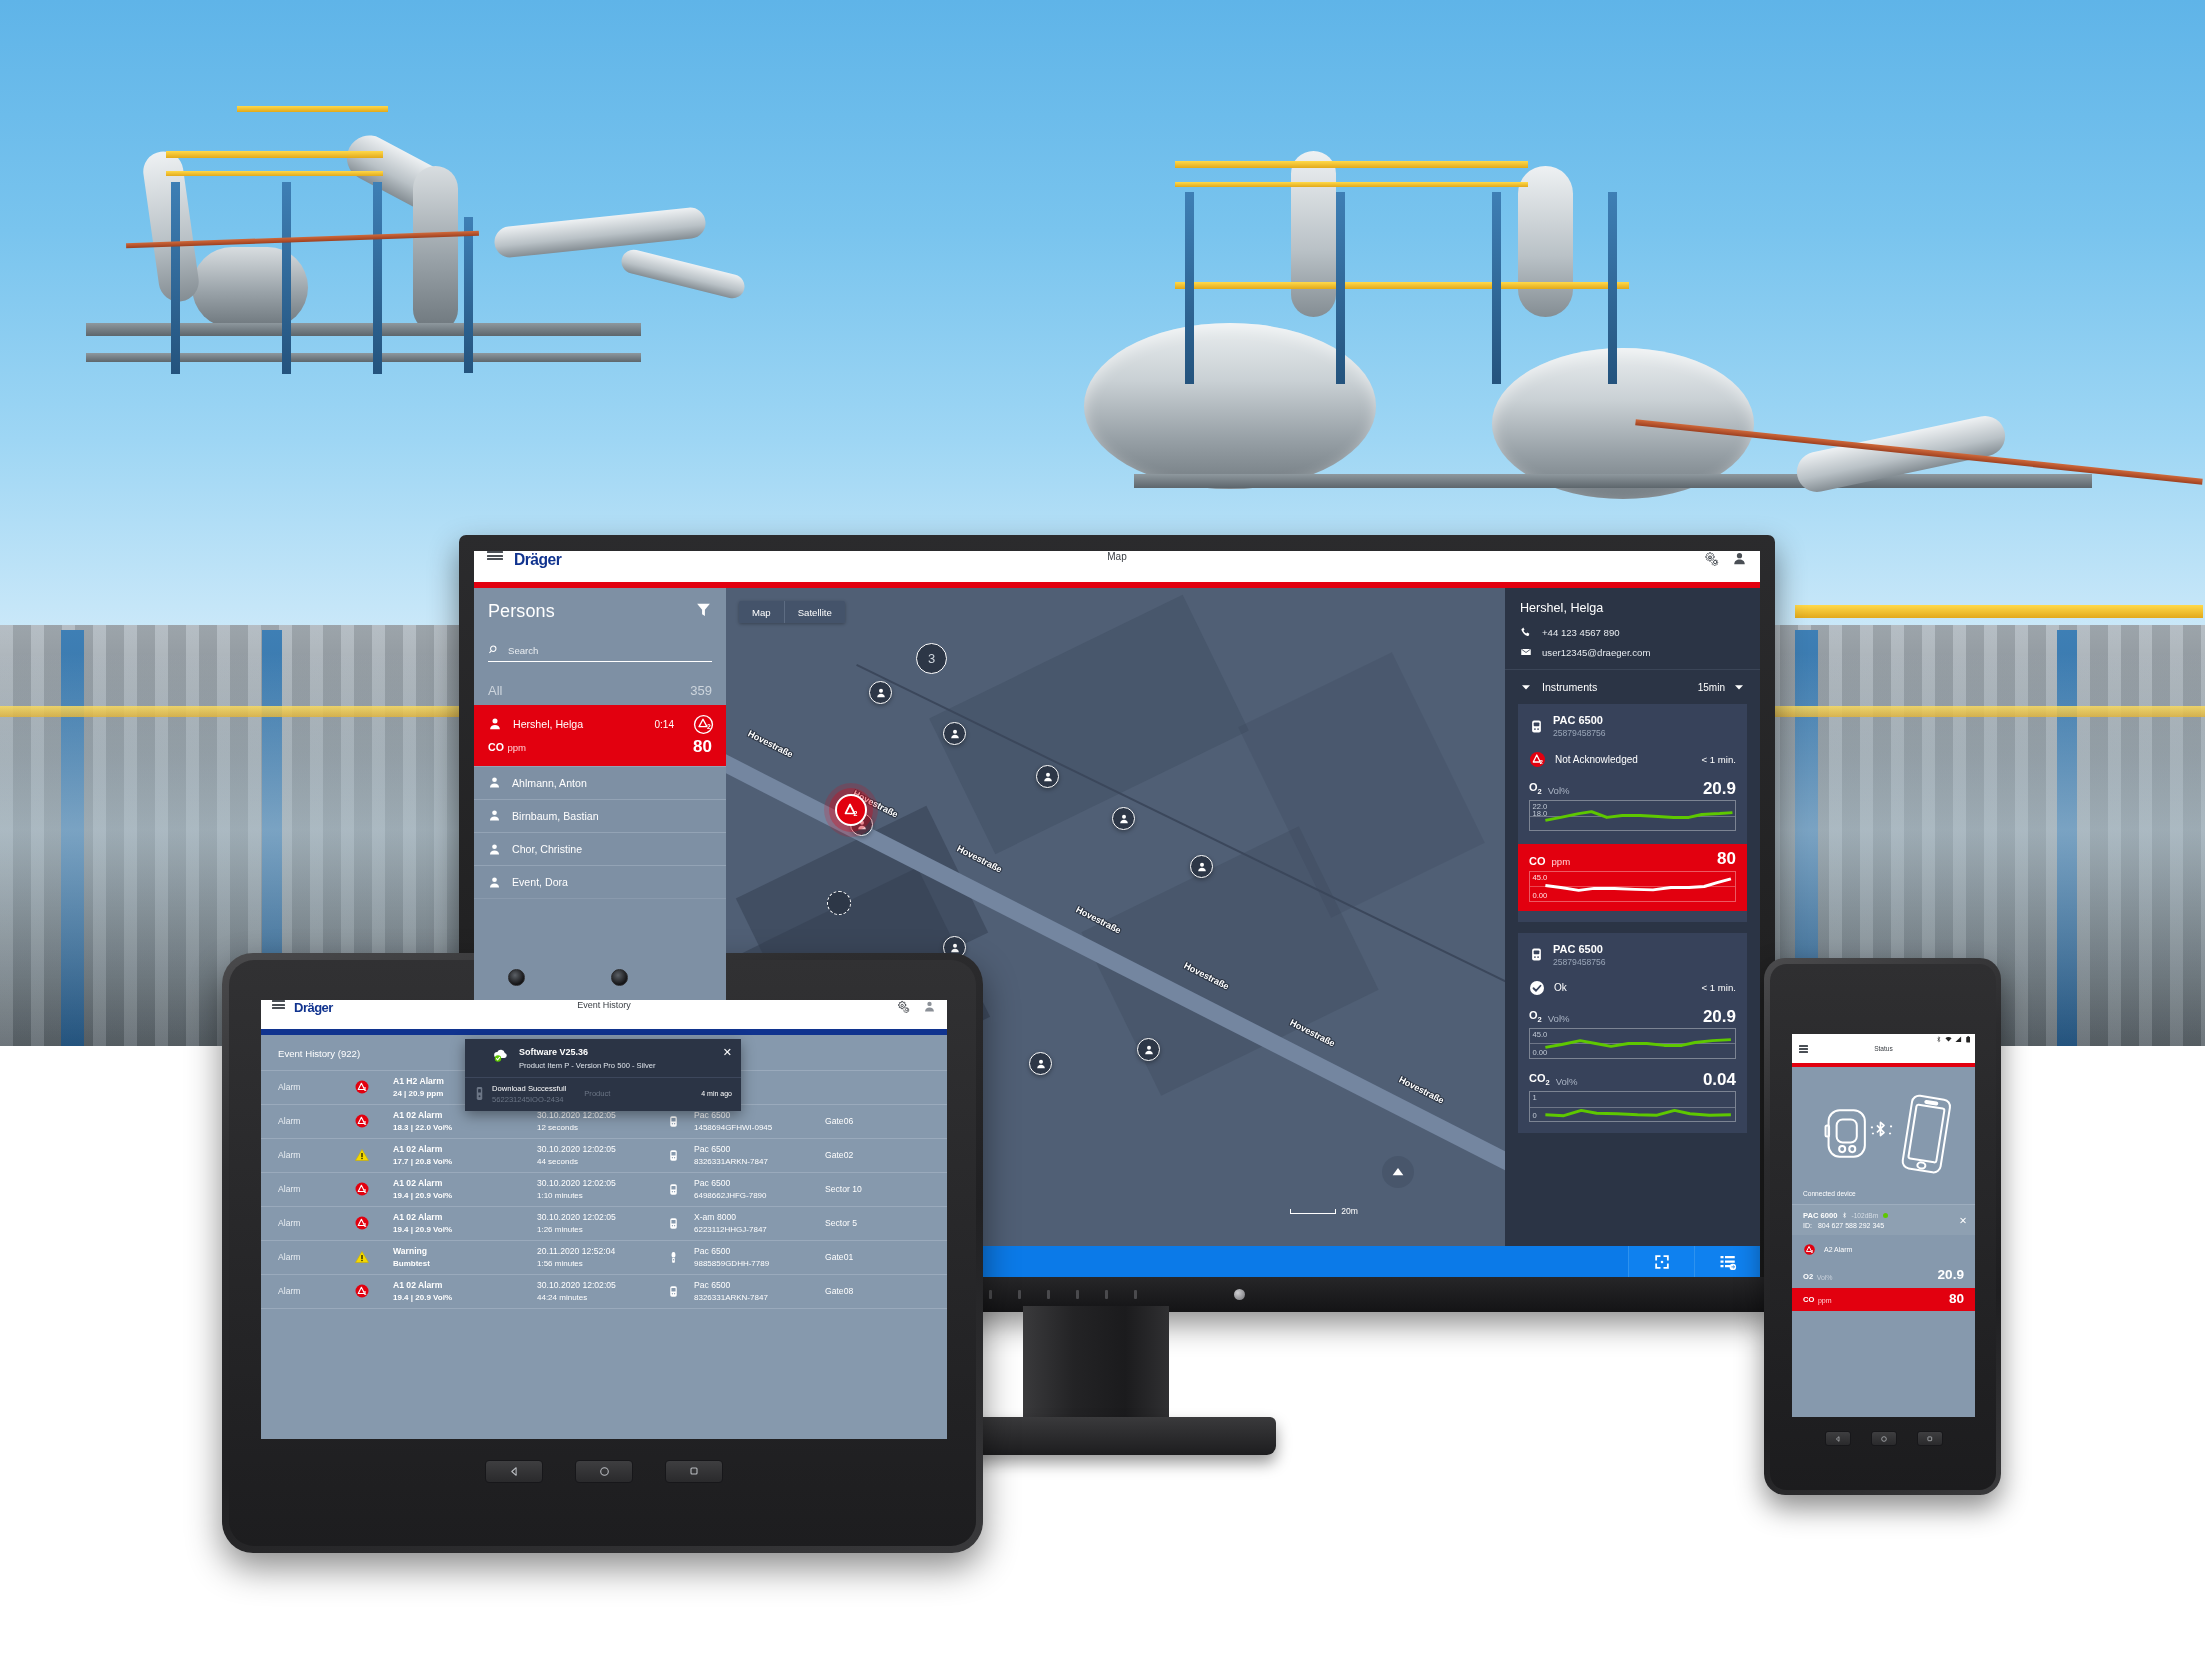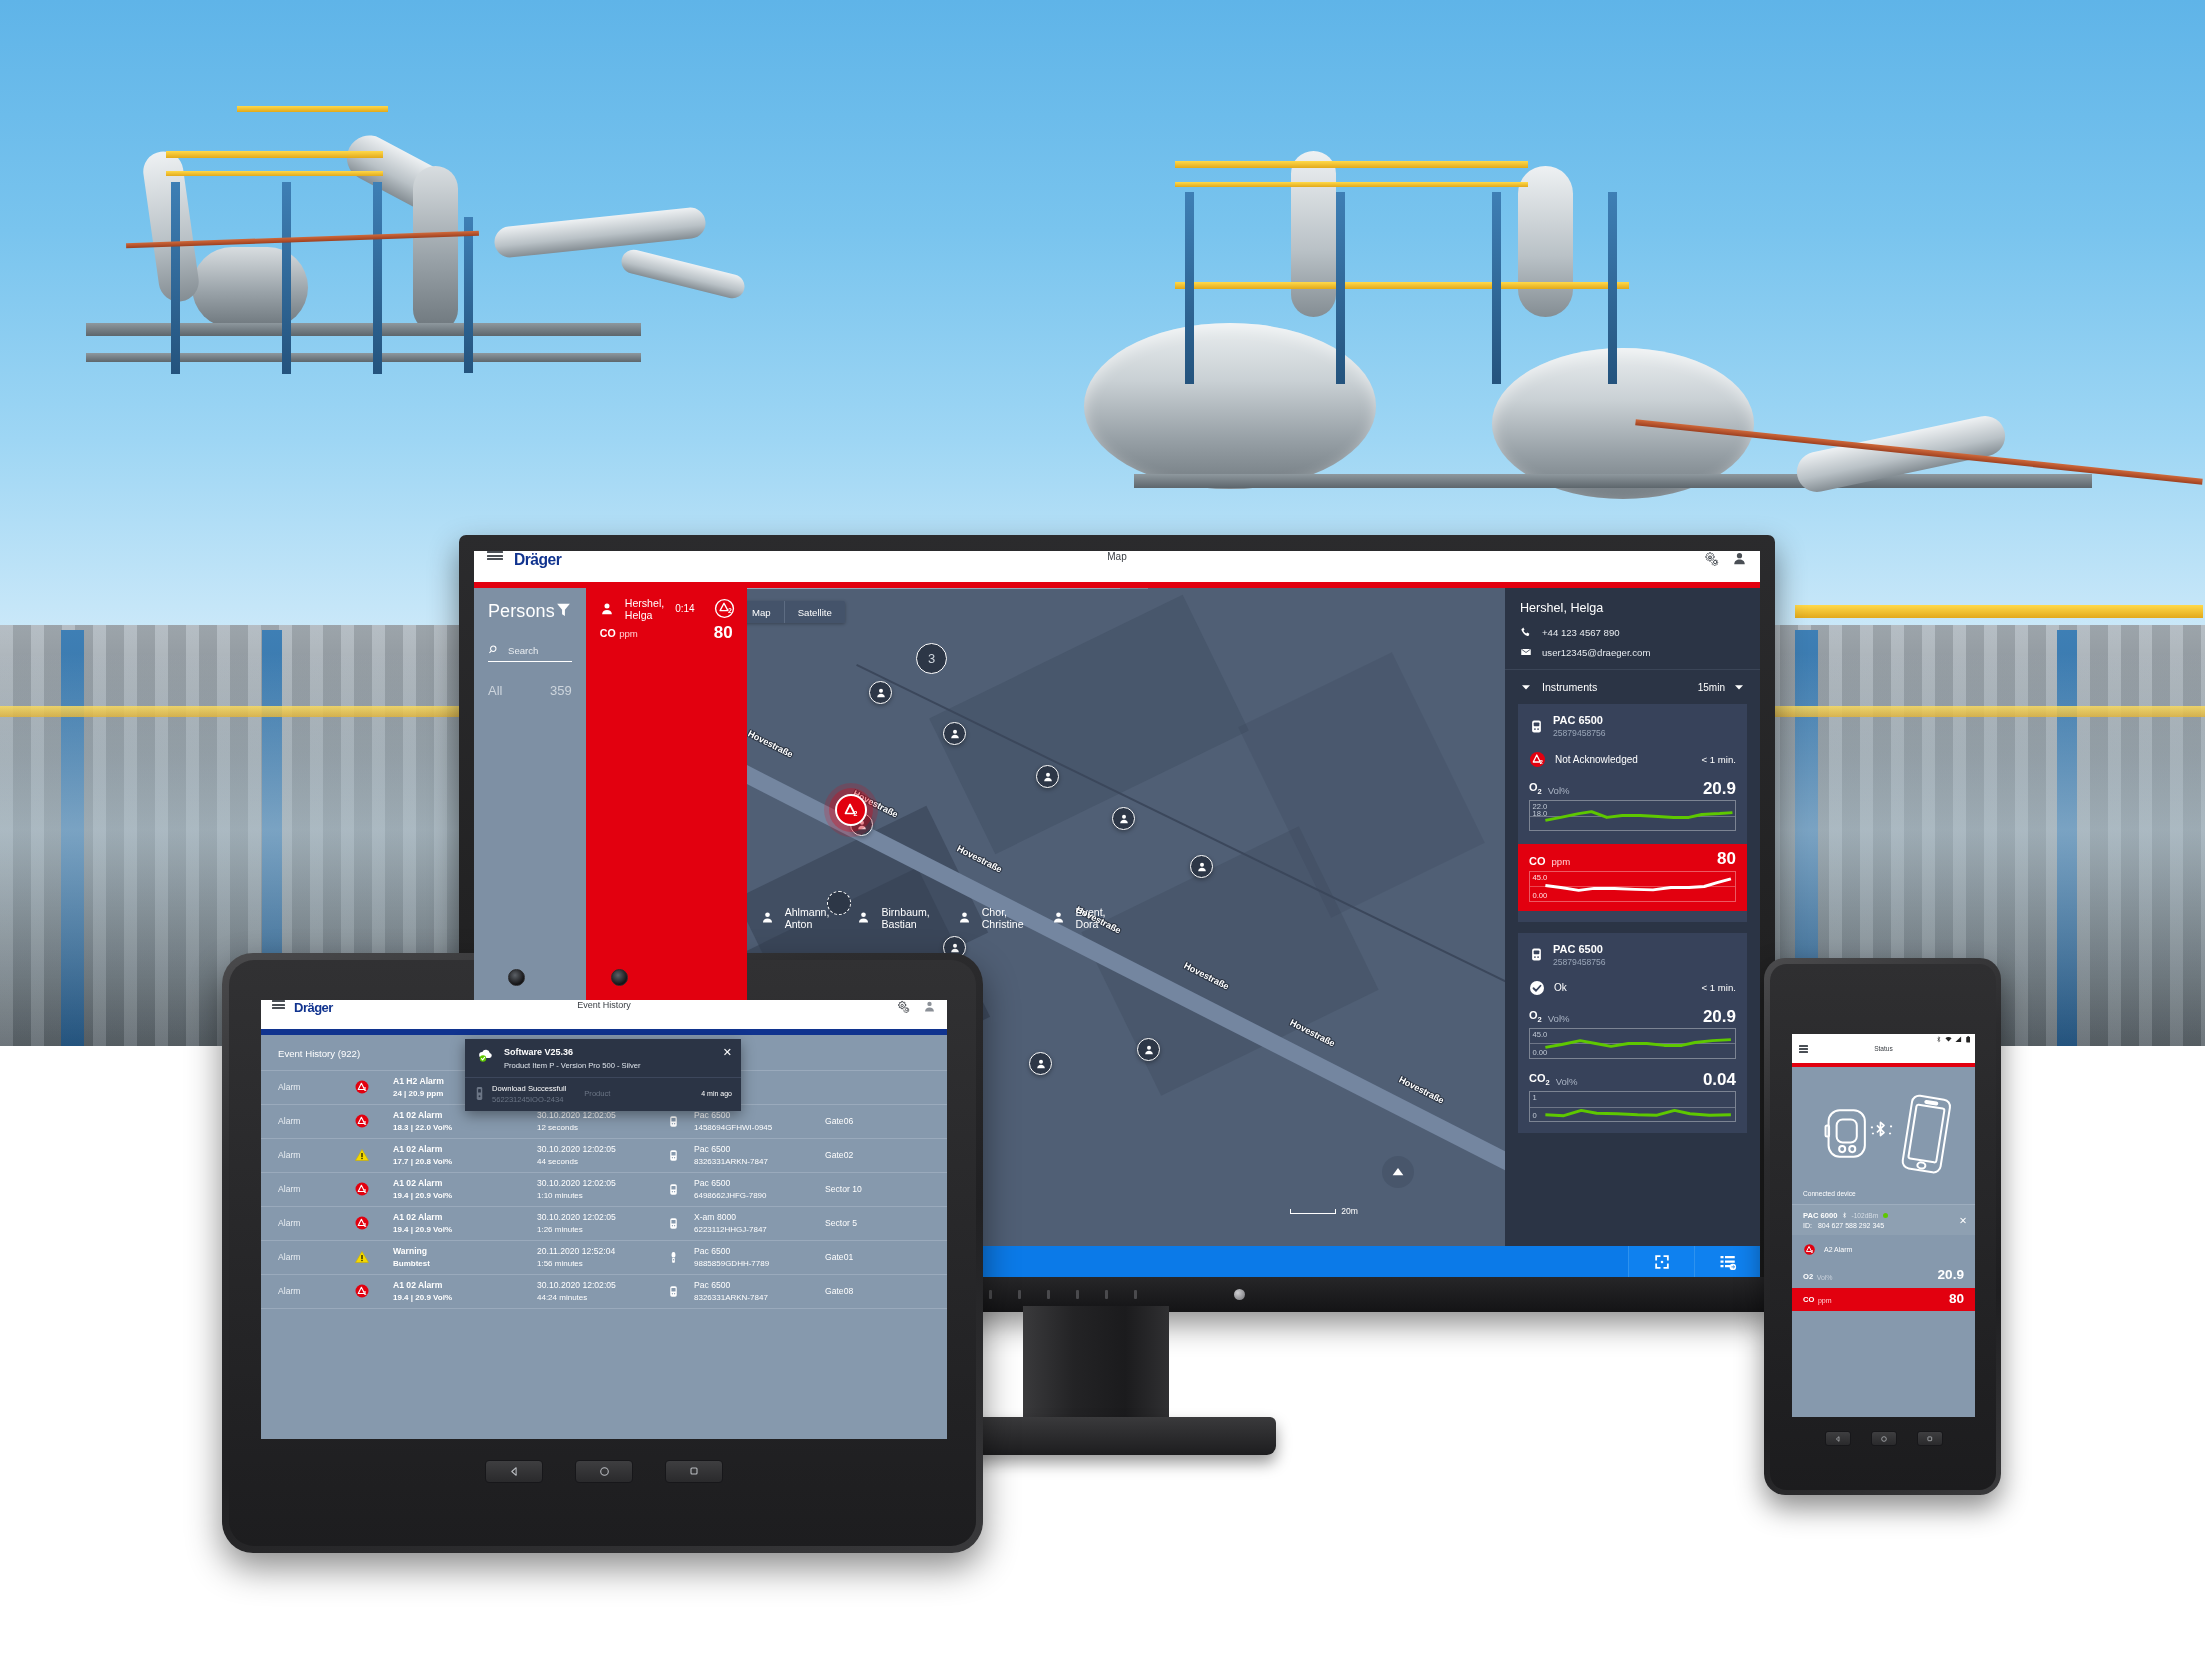--- a/index.html
+++ b/index.html
@@ -135,21 +135,21 @@
   #mon-top { height: 31px; padding: 0 13px; }
   #mon-top .hamburger i { width: 16px; height: 2px; }
   #mon-top .brand { font-size: 15.6px; margin-left: 11px; }
   #mon-top .title { position:absolute; left:0; right:0; text-align:center; font-size:10px; color:#3c4046; pointer-events:none;}
   #mon-top .icons { margin-left:auto; display:flex; align-items:center; gap:13px; z-index:2;}
   #mon-accent { height: 6px; background:#e2000f; }
   #mon-body { flex:1; display:flex; min-height:0; position:relative; }
 
   
   #persons {
-    width: 252px; background:#7e90a4; display:flex; flex-direction:row; color:#fff;
+    width: 252px; background:#7e90a4; display:flex; flex-direction:column; color:#fff;
     position:relative; z-index:4;
   }
   #persons-head { padding: 13px 14px 0 14px; }
   .persons-title-row { display:flex; align-items:flex-start; justify-content:space-between; }
   .persons-title { font-size: 18px; font-weight:400; letter-spacing:0.1px; }
   .search-row { display:flex; align-items:center; gap:8px; margin-top: 22px; padding-bottom:5px; border-bottom:1.5px solid #fff;}
   .search-row .ph { font-size:9.6px; color:#e9edf1; }
   .all-row { display:flex; justify-content:space-between; font-size:13px; color:#cdd5dd; padding: 21px 0 7px 0; }
   .person-item {
     display:flex; align-items:center; gap:11px; padding: 9.6px 14px;
@@ -267,21 +267,21 @@
   .eh-l1 { font-size:8.6px; font-weight:bold; }
   .eh-l2 { font-size:8px; margin-top:3.5px; }
   .eh-c-time .eh-l1 { font-weight:400; }
   .eh-c-dev .eh-l1 { font-weight:400; }
 
   
   .toast {
     position:absolute; left: 204px; top: 39px; width: 276px;
     background:#2b3445; color:#fff; z-index:9; box-shadow:0 4px 13px rgba(0,0,0,.4);
   }
-  .toast-top { display:flex; align-items:flex-start; gap:8px; padding: 8px 9px 7px 12px; }
+  .toast-top { display:flex; align-items:flex-start; gap:8px; padding: 8px 9px 7px 27px; }
   .toast-title { font-size:9px; font-weight:bold; }
   .toast-sub { font-size:7.6px; margin-top:3.5px; color:#dfe5ec; }
   .toast-x { margin-left:auto; font-size:11px; line-height:1; }
   .toast-bot {
     display:flex; align-items:center; gap:7px; padding: 6px 9px 7px 9px;
     border-top:0.5px solid #3d475c; font-size:7.6px;
   }
   .toast-bot .muted { color:#6b7585; }
   .toast-bot .ago { margin-left:auto; font-size:7px; }
   .toast-dev-col { display:flex; flex-direction:column; gap:2px; }

